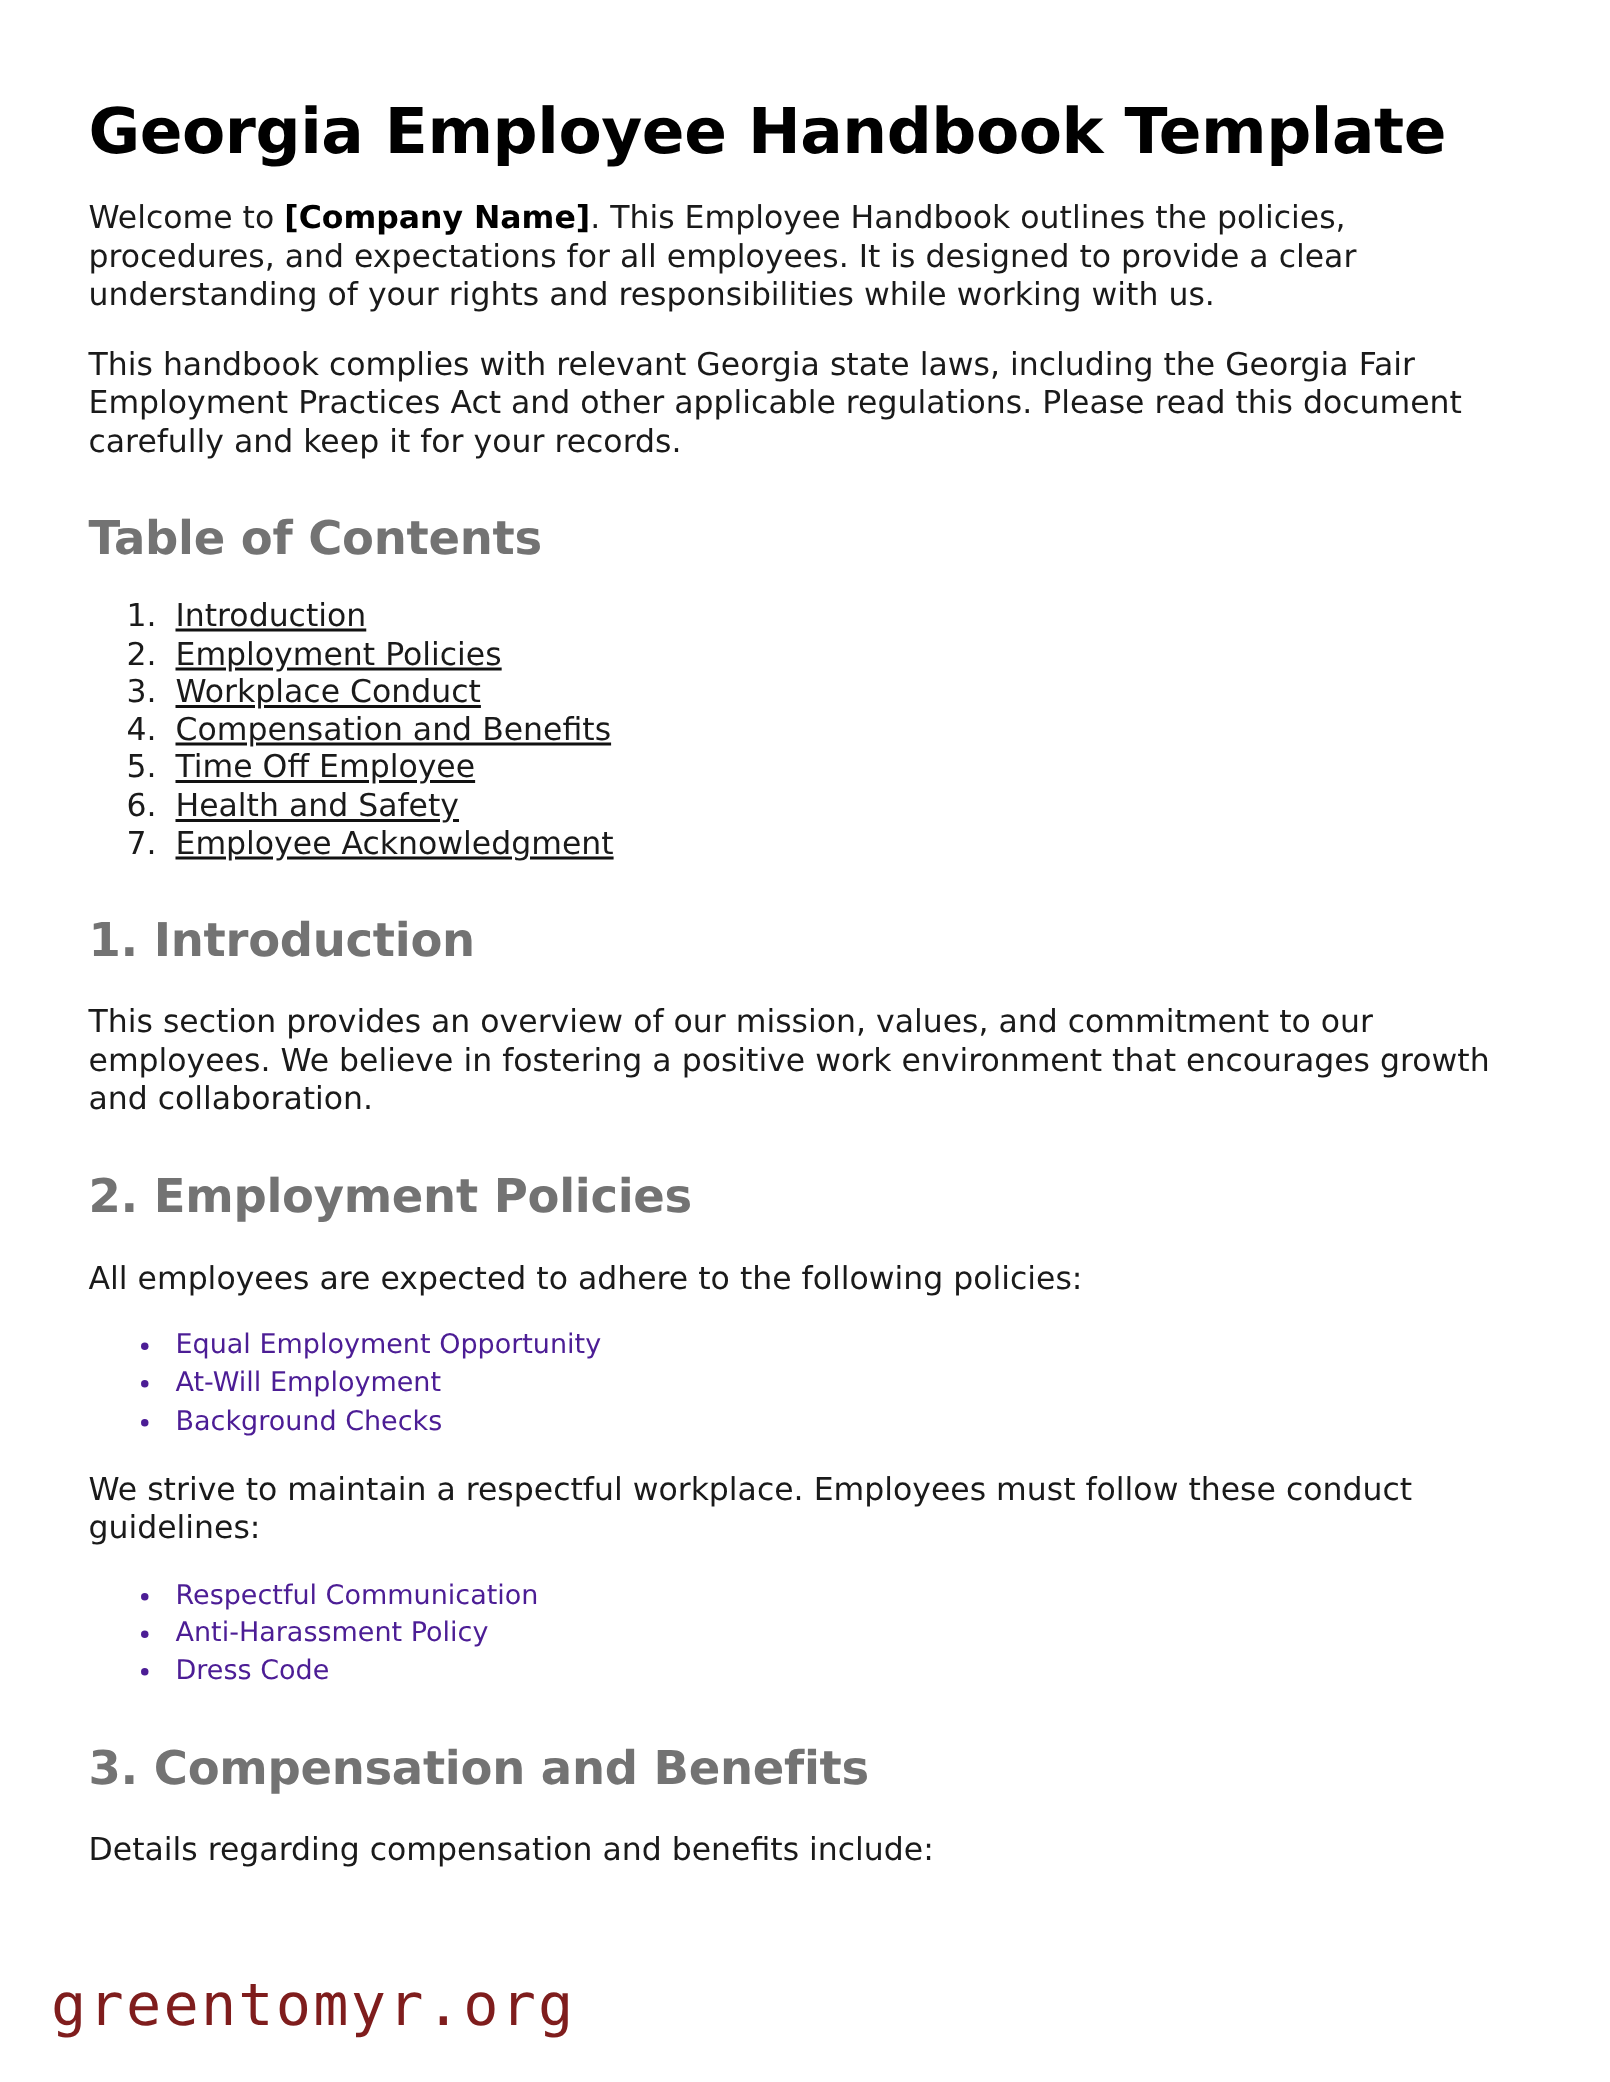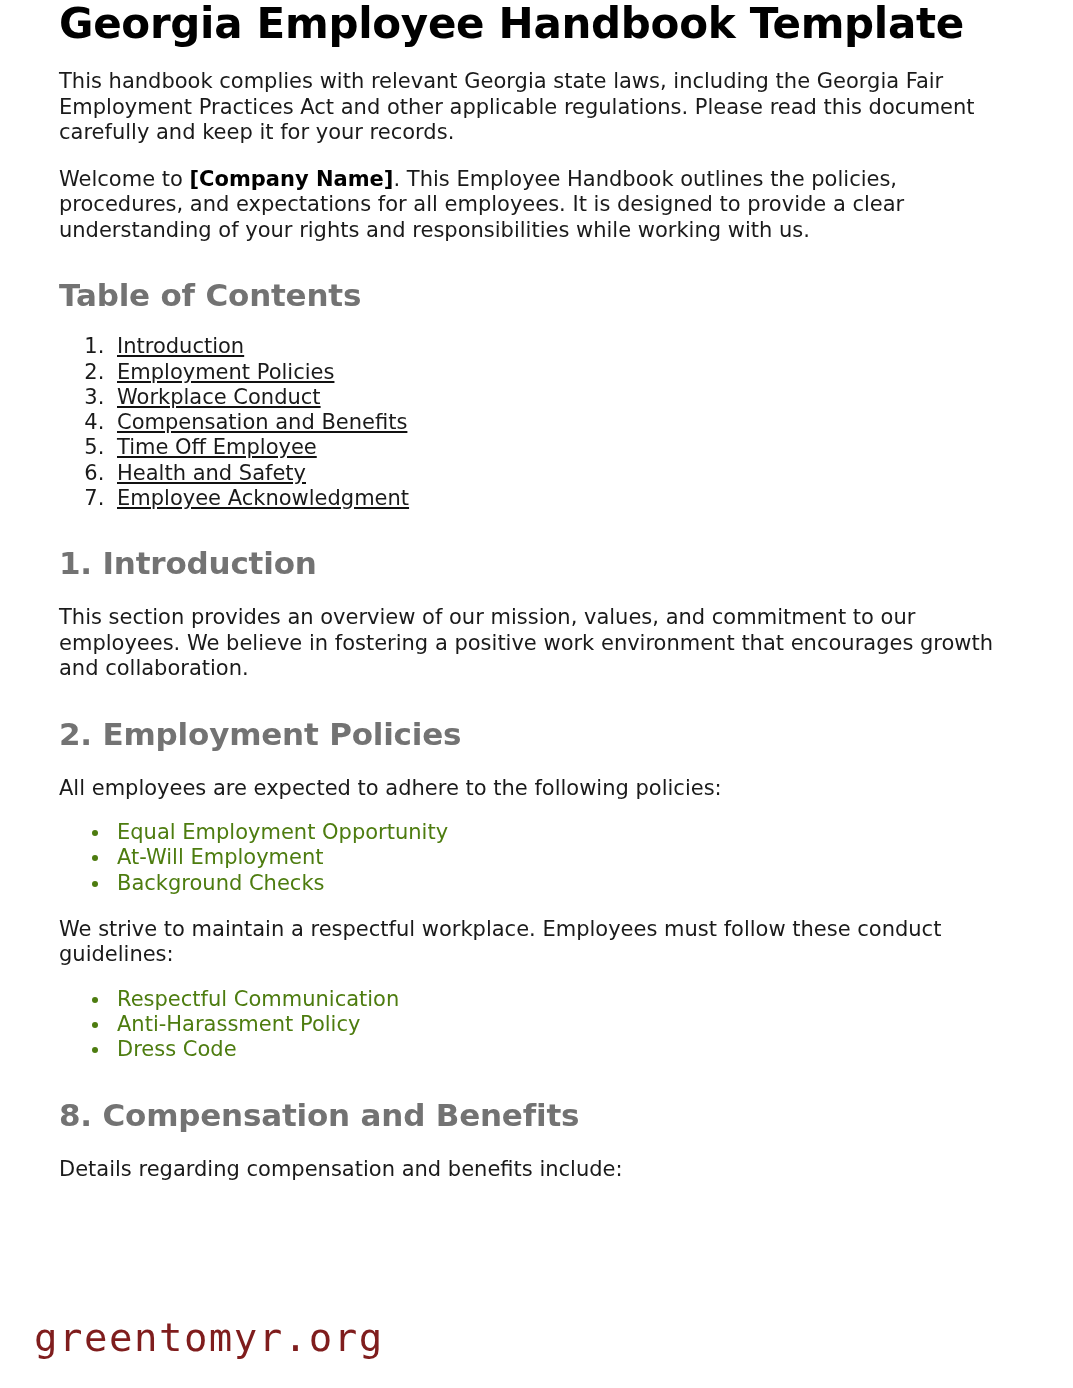--- a/index.html
+++ b/index.html
@@ -30,20 +30,21 @@
     top: 0;
     width: 935px;
   }
 
   h1.doc-title {
     font-size: 42px;
     font-weight: 800;
     line-height: 1.15;
     letter-spacing: -0.3px;
     margin: 0;
+    padding-top: 64px;
     color: #000000;
   }
 
   h2.section-title {
     font-size: 31px;
     font-weight: 800;
     line-height: 1.2;
     letter-spacing: -0.2px;
     margin: 0;
     padding-top: 34px;
@@ -80,23 +81,23 @@
   }
 
   ul.bullet-list {
     margin: 0;
     padding: 19px 0 0 52px;
     list-style-position: outside;
     list-style-type: disc;
   }
 
   ul.bullet-list li {
-    font-size: 21px;
+    font-size: 18px;
     line-height: 25.2px;
-    color: #4d7c0f;
+    color: #4c1d95;
     padding-left: 6px;
   }
 
   .watermark {
     position: absolute;
     left: 34px;
     top: 1316px;
     font-family: "DejaVu Sans Mono", "Liberation Mono", monospace;
     font-size: 39px;
     line-height: 44px;
@@ -107,23 +108,23 @@
   }
 </style>
 </head>
 <body>
 
 <div class="page">
   <div class="content">
 
     <h1 class="doc-title">Georgia Employee Handbook Template</h1>
 
+    <p class="para"><span>Welcome to </span><b>[Company Name]</b><span>. This Employee Handbook outlines the policies, procedures, and expectations for all employees. It is designed to provide a clear understanding of your rights and responsibilities while working with us.</span></p>
+
     <p class="para">This handbook complies with relevant Georgia state laws, including the Georgia Fair Employment Practices Act and other applicable regulations. Please read this document carefully and keep it for your records.</p>
-
-    <p class="para"><span>Welcome to </span><b>[Company Name]</b><span>. This Employee Handbook outlines the policies, procedures, and expectations for all employees. It is designed to provide a clear understanding of your rights and responsibilities while working with us.</span></p>
 
     <h2 class="section-title">Table of Contents</h2>
 
     <ol class="toc-list">
       <li><span>Introduction</span></li>
       <li><span>Employment Policies</span></li>
       <li><span>Workplace Conduct</span></li>
       <li><span>Compensation and Benefits</span></li>
       <li><span>Time Off Employee</span></li>
       <li><span>Health and Safety</span></li>
@@ -141,19 +142,19 @@
       <li><span>Background Checks</span></li>
     </ul>
 
     <p class="para">We strive to maintain a respectful workplace. Employees must follow these conduct guidelines:</p>
     <ul class="bullet-list">
       <li><span>Respectful Communication</span></li>
       <li><span>Anti-Harassment Policy</span></li>
       <li><span>Dress Code</span></li>
     </ul>
 
-    <h2 class="section-title">8. Compensation and Benefits</h2>
+    <h2 class="section-title">3. Compensation and Benefits</h2>
     <p class="para">Details regarding compensation and benefits include:</p>
 
   </div>
 
   <div class="watermark">greentomyr.org</div>
 </div>
 
 </body></html>

